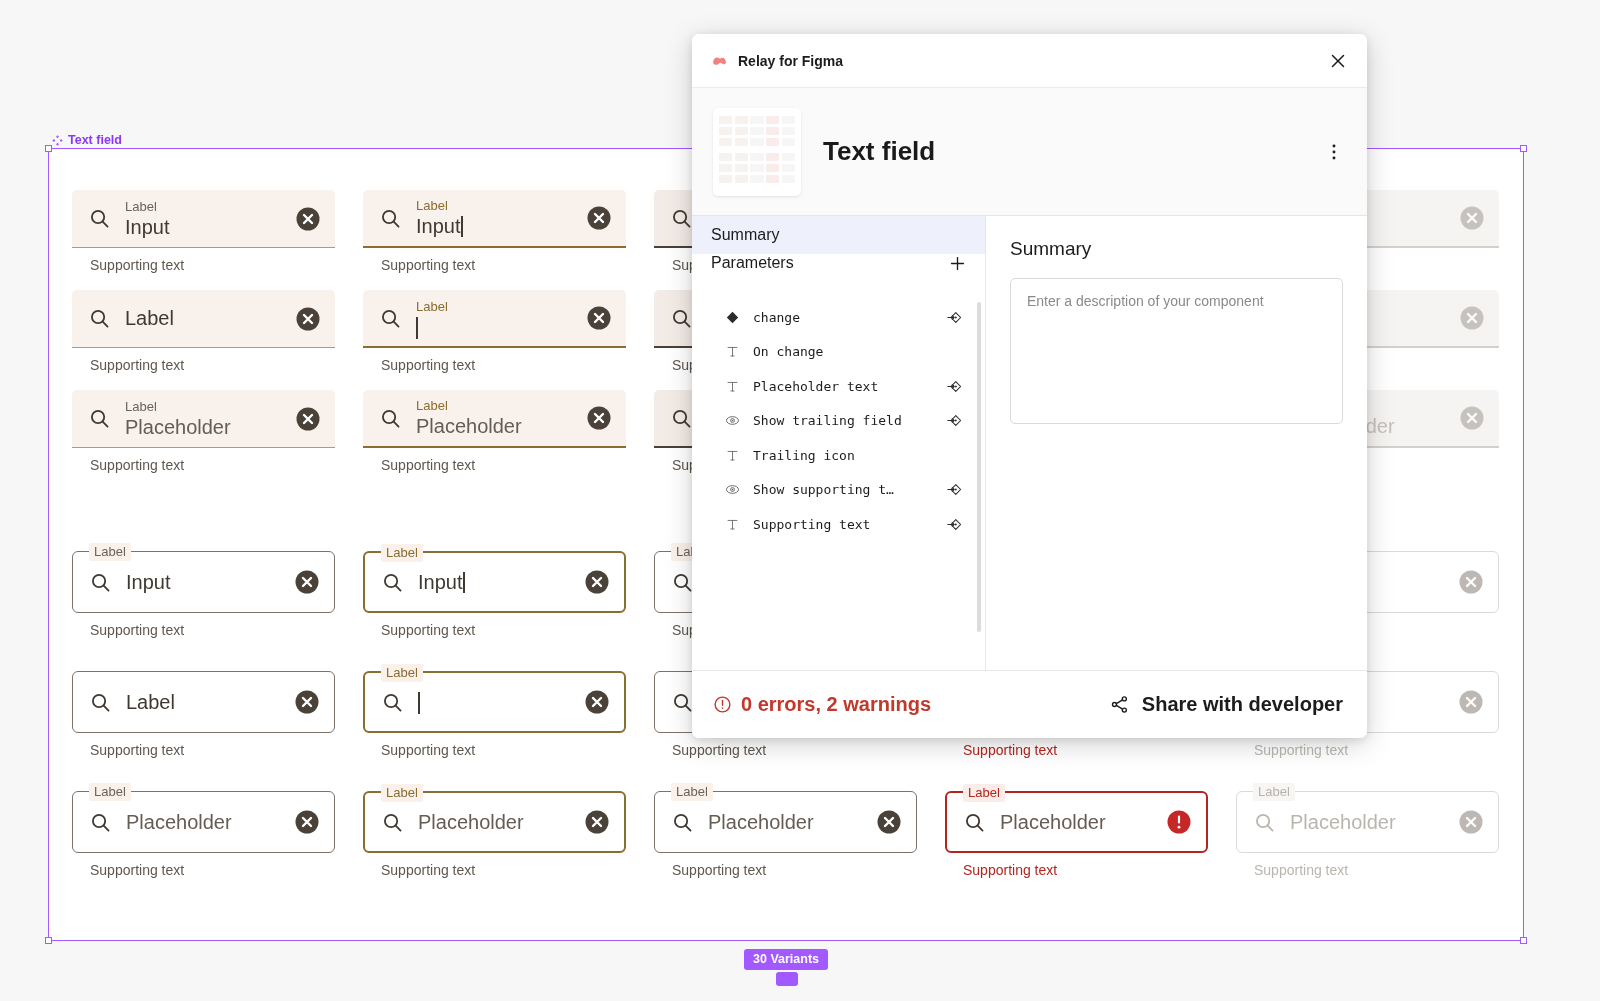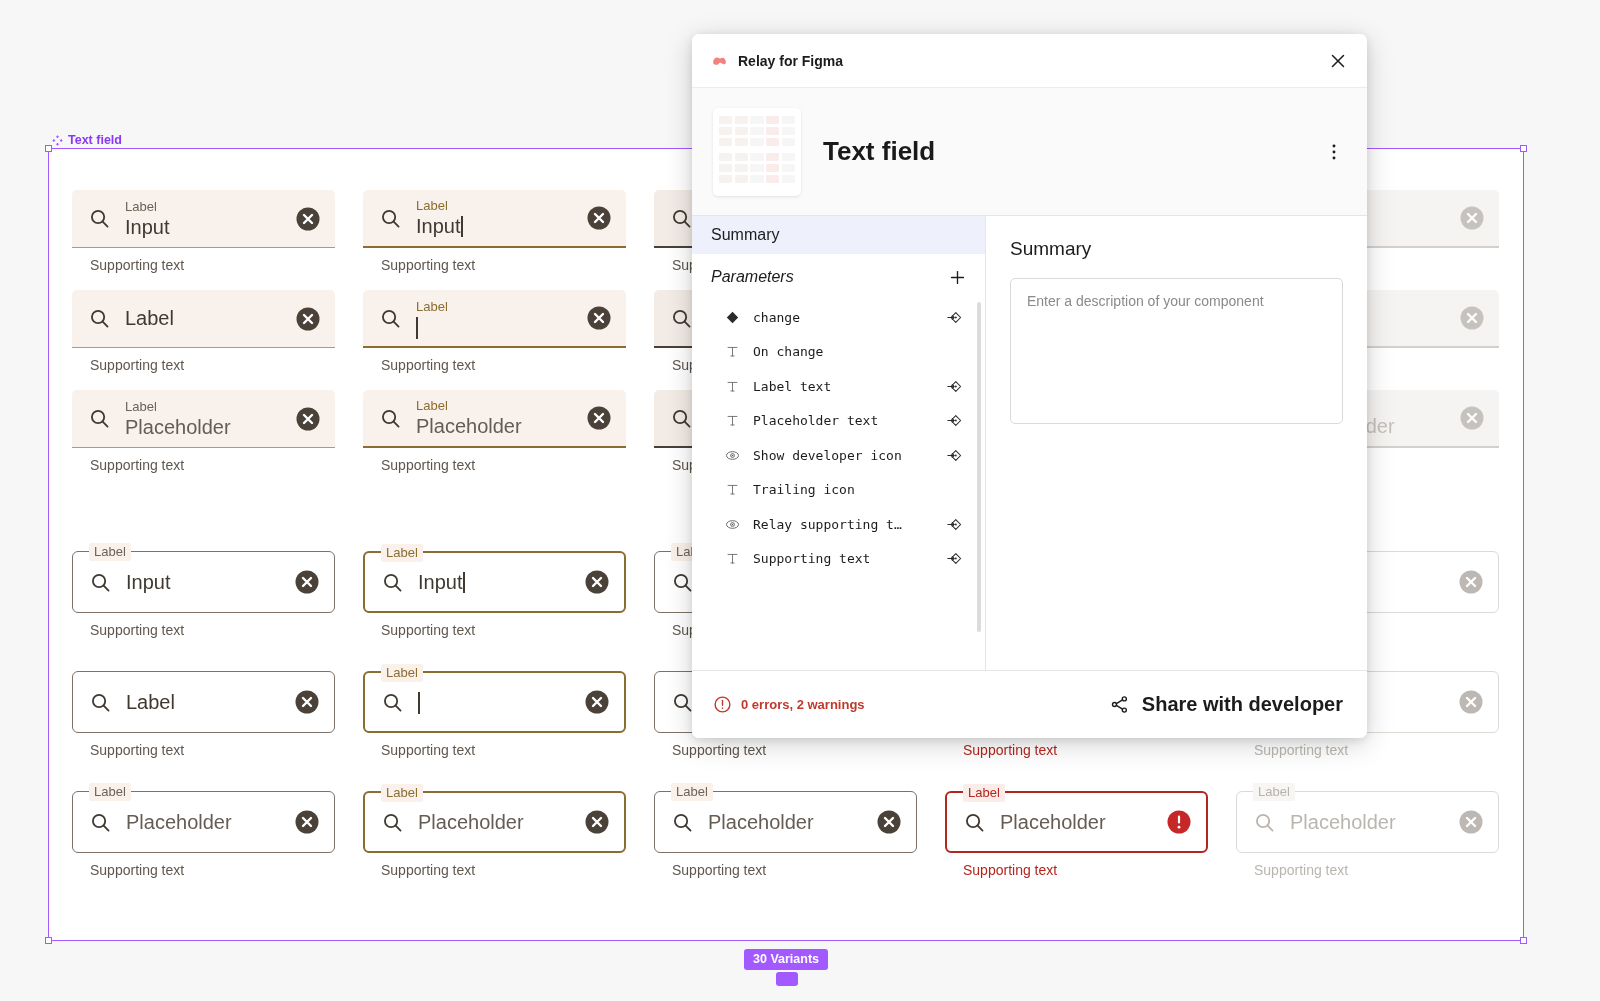--- a/index.html
+++ b/index.html
@@ -189,23 +189,22 @@
   .nav-summary {
     height:38px; flex:0 0 38px;
     display:flex; align-items:center;
     padding:0 0 0 19px;
     background:#eef1fb;
     font-size:16px; color:#1c1c1c;
     cursor:pointer;
   }
   .params-header {
     height:46px; flex:0 0 46px;
-    display:flex; align-items:center;
+    display:flex; align-items:flex-start;
     padding:0 18px 0 19px;
-    font-style:italic;
   }
   .params-header .ph-title { font-size:16px; color:#1c1c1c; flex:1; }
   .ph-add { width:19px; height:19px; cursor:pointer; color:#1c1c1c; }
 
   .param-list { flex:1; overflow:hidden; padding-right:4px; }
   .param-row {
     height:34.5px; display:flex; align-items:center;
     padding-left:30px; padding-right:18px;
     cursor:pointer;
   }
@@ -239,21 +238,21 @@
   .desc-box::placeholder { color:#8a8a8a; }
 
   .dlg-footer {
     height:68px; flex:0 0 68px;
     border-top:1px solid #e6e6e6;
     display:flex; align-items:center;
     padding:0 24px 0 21px; background:#fff;
   }
   .warn { display:flex; align-items:center; gap:9px; flex:1; }
   .warn-ico { width:19px; height:19px; flex:0 0 19px; color:#c0392b; }
-  .warn-txt { font-size:13px; color:#c0392b; font-weight:600; }
+  .warn-txt { font-size:20px; color:#c0392b; font-weight:600; }
   .share-btn { display:flex; align-items:center; gap:12px; cursor:pointer; }
   .share-ico { width:21px; height:21px; flex:0 0 21px; color:#1c1c1c; }
   .share-txt { font-size:20px; font-weight:700; color:#1c1c1c; white-space:nowrap; }
 </style>
 </head>
 <body>
 
 <div id="canvas">
 
   <div class="frame-label">
@@ -927,51 +926,37 @@
                 <polyline points="7.4,7.9 9.6,10 7.4,12.1"></polyline>
                 <circle cx="11.6" cy="10" r="1.05" fill="currentColor" stroke="none"></circle>
               </svg></span>
           </div>
           <div class="param-row">
             <span class="pr-type">
               <svg width="13" height="13" viewBox="0 0 16 16">
                 <path d="M2.5 3 H13.5 M8 3 V13.5 M6 13.5 H10" stroke="#6a6a6a" stroke-width="1.1" fill="none" stroke-linecap="round"></path>
               </svg>
             </span>
-            <span class="pr-name">Label text</span>
-            <span class="pr-bound"><svg viewBox="0 0 20 20" fill="none" stroke="currentColor" stroke-width="1.25" stroke-linecap="round" stroke-linejoin="round">
-                <path d="M11.5 4.2 L17.2 10 L11.5 15.8 L5.8 10 Z"></path>
-                <line x1="2.2" y1="10" x2="9.3" y2="10"></line>
-                <polyline points="7.4,7.9 9.6,10 7.4,12.1"></polyline>
-                <circle cx="11.6" cy="10" r="1.05" fill="currentColor" stroke="none"></circle>
-              </svg></span>
-          </div>
-          <div class="param-row">
-            <span class="pr-type">
-              <svg width="13" height="13" viewBox="0 0 16 16">
-                <path d="M2.5 3 H13.5 M8 3 V13.5 M6 13.5 H10" stroke="#6a6a6a" stroke-width="1.1" fill="none" stroke-linecap="round"></path>
-              </svg>
-            </span>
             <span class="pr-name">Placeholder text</span>
             <span class="pr-bound"><svg viewBox="0 0 20 20" fill="none" stroke="currentColor" stroke-width="1.25" stroke-linecap="round" stroke-linejoin="round">
                 <path d="M11.5 4.2 L17.2 10 L11.5 15.8 L5.8 10 Z"></path>
                 <line x1="2.2" y1="10" x2="9.3" y2="10"></line>
                 <polyline points="7.4,7.9 9.6,10 7.4,12.1"></polyline>
                 <circle cx="11.6" cy="10" r="1.05" fill="currentColor" stroke="none"></circle>
               </svg></span>
           </div>
           <div class="param-row">
             <span class="pr-type">
               <svg width="15" height="15" viewBox="0 0 18 18">
                 <ellipse cx="9" cy="9" rx="7.2" ry="4.6" fill="none" stroke="#5a5a5a" stroke-width="1.05"></ellipse>
                 <circle cx="9" cy="9" r="2.3" fill="none" stroke="#5a5a5a" stroke-width="1.05"></circle>
                 <circle cx="9" cy="9" r="1" fill="#5a5a5a"></circle>
               </svg>
             </span>
-            <span class="pr-name">Show developer icon</span>
+            <span class="pr-name">Show trailing field</span>
             <span class="pr-bound"><svg viewBox="0 0 20 20" fill="none" stroke="currentColor" stroke-width="1.25" stroke-linecap="round" stroke-linejoin="round">
                 <path d="M11.5 4.2 L17.2 10 L11.5 15.8 L5.8 10 Z"></path>
                 <line x1="2.2" y1="10" x2="9.3" y2="10"></line>
                 <polyline points="7.4,7.9 9.6,10 7.4,12.1"></polyline>
                 <circle cx="11.6" cy="10" r="1.05" fill="currentColor" stroke="none"></circle>
               </svg></span>
           </div>
           <div class="param-row">
             <span class="pr-type">
               <svg width="13" height="13" viewBox="0 0 16 16">
@@ -987,21 +972,21 @@
               </svg></span>
           </div>
           <div class="param-row">
             <span class="pr-type">
               <svg width="15" height="15" viewBox="0 0 18 18">
                 <ellipse cx="9" cy="9" rx="7.2" ry="4.6" fill="none" stroke="#5a5a5a" stroke-width="1.05"></ellipse>
                 <circle cx="9" cy="9" r="2.3" fill="none" stroke="#5a5a5a" stroke-width="1.05"></circle>
                 <circle cx="9" cy="9" r="1" fill="#5a5a5a"></circle>
               </svg>
             </span>
-            <span class="pr-name">Relay supporting t…</span>
+            <span class="pr-name">Show supporting t…</span>
             <span class="pr-bound"><svg viewBox="0 0 20 20" fill="none" stroke="currentColor" stroke-width="1.25" stroke-linecap="round" stroke-linejoin="round">
                 <path d="M11.5 4.2 L17.2 10 L11.5 15.8 L5.8 10 Z"></path>
                 <line x1="2.2" y1="10" x2="9.3" y2="10"></line>
                 <polyline points="7.4,7.9 9.6,10 7.4,12.1"></polyline>
                 <circle cx="11.6" cy="10" r="1.05" fill="currentColor" stroke="none"></circle>
               </svg></span>
           </div>
           <div class="param-row">
             <span class="pr-type">
               <svg width="13" height="13" viewBox="0 0 16 16">

